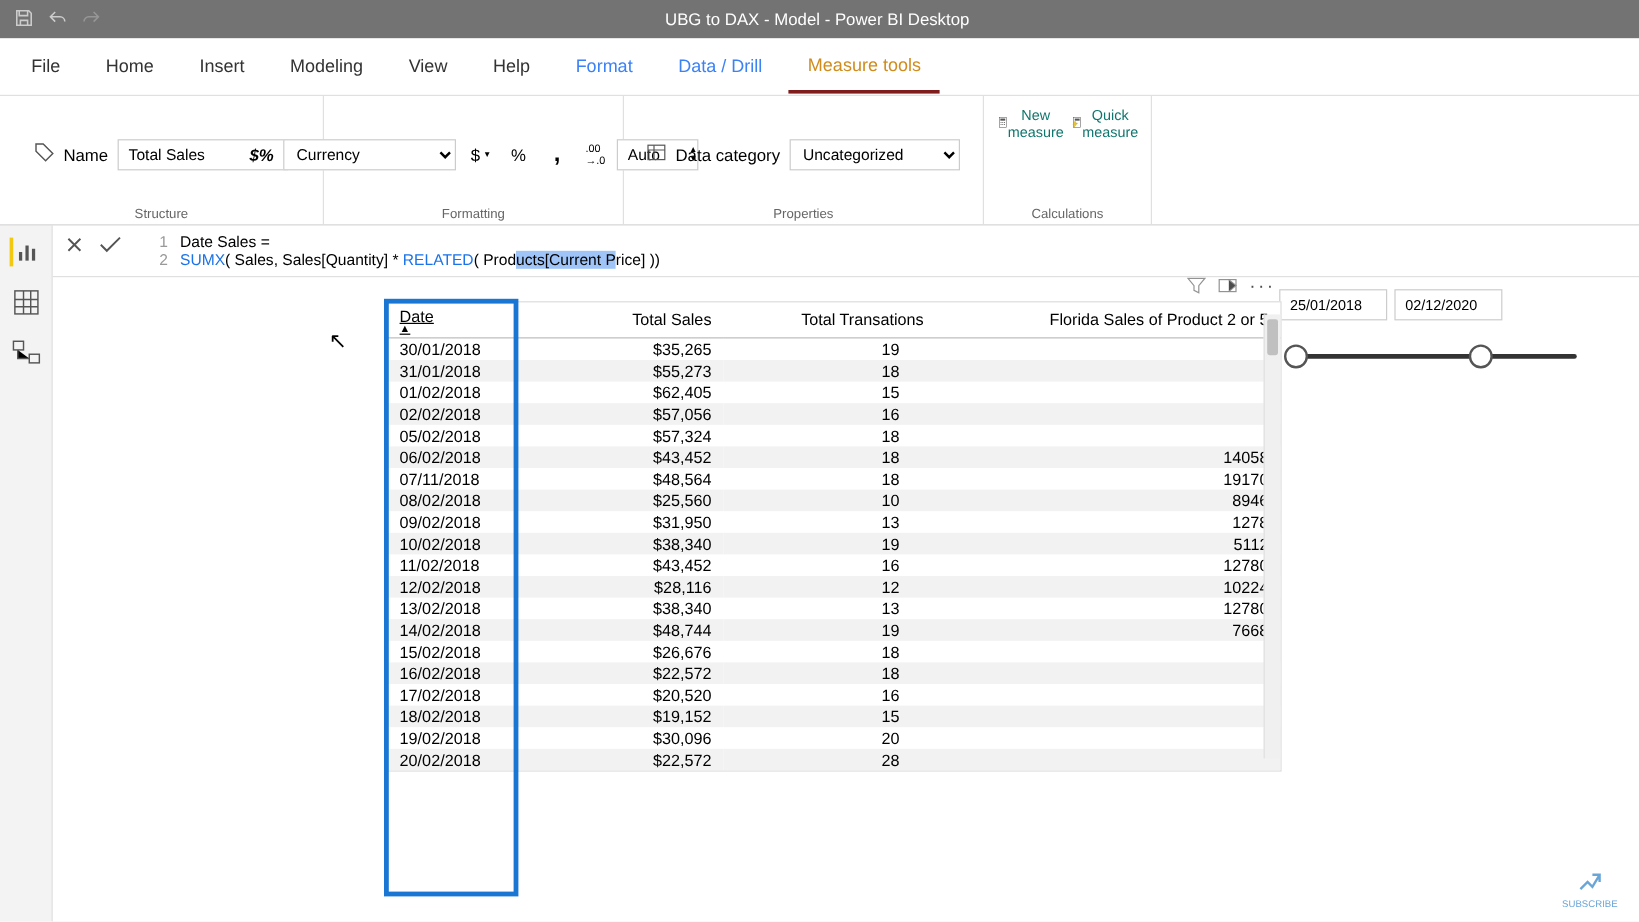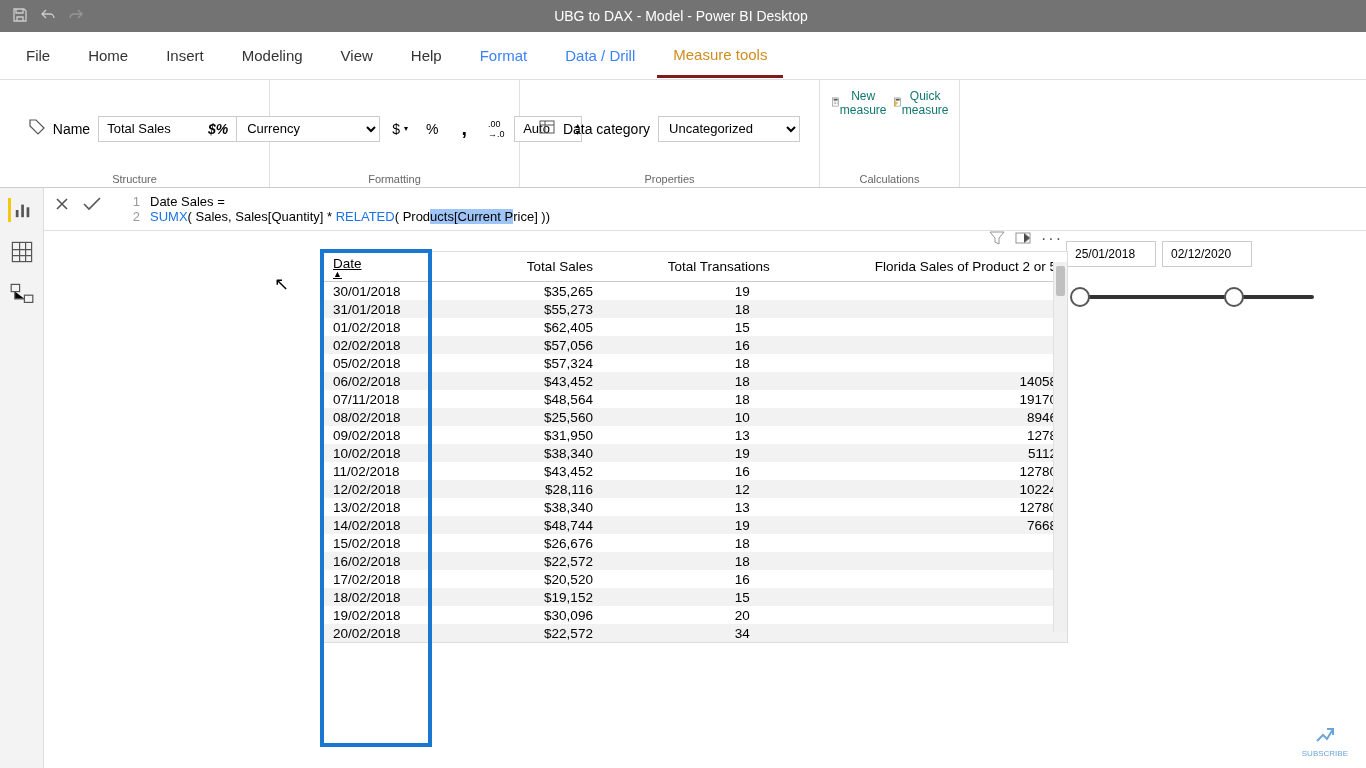--- a/index.html
+++ b/index.html
@@ -364,21 +364,21 @@
               </tr>
               <tr>
                 <td class="date">19/02/2018</td>
                 <td class="num">$30,096</td>
                 <td class="num" style="padding-right:30px">20</td>
                 <td class="num"></td>
               </tr>
               <tr>
                 <td class="date">20/02/2018</td>
                 <td class="num">$22,572</td>
-                <td class="num" style="padding-right:30px">34</td>
+                <td class="num" style="padding-right:30px">28</td>
                 <td class="num"></td>
               </tr>
             </tbody>
         </table>
         <div class="scrollbar-v">
             <div class="thumb"></div>
           </div>
       </div>
 
       <div class="subscribe">

